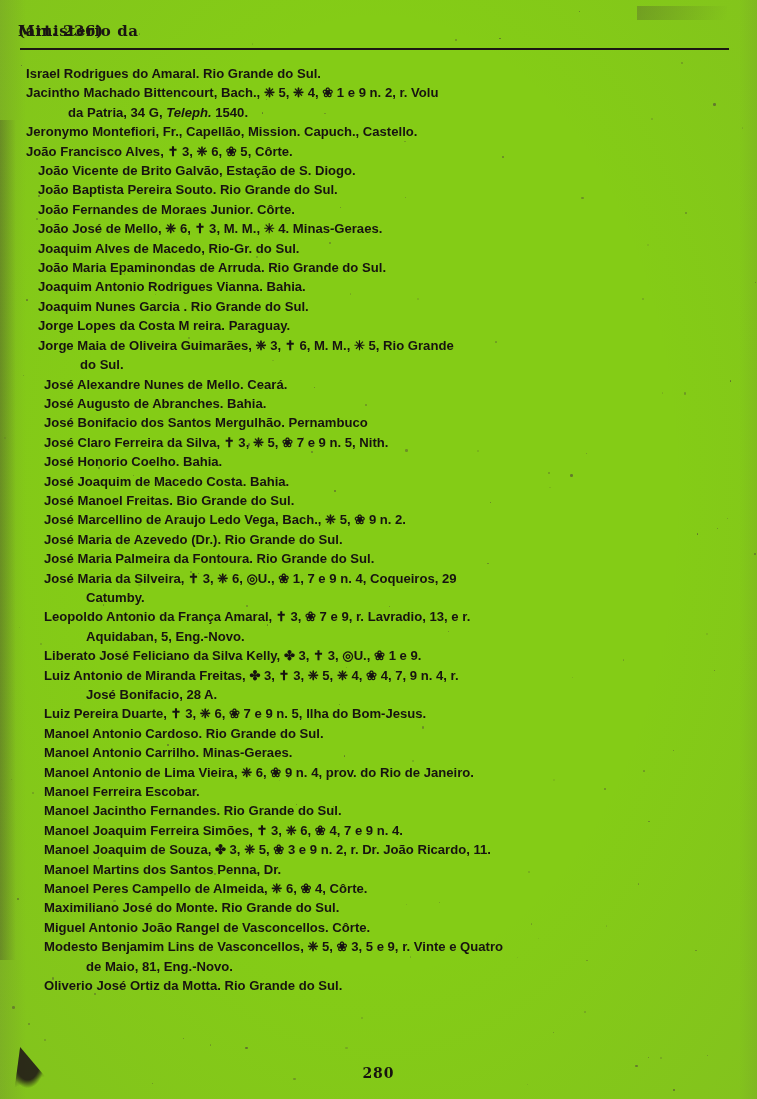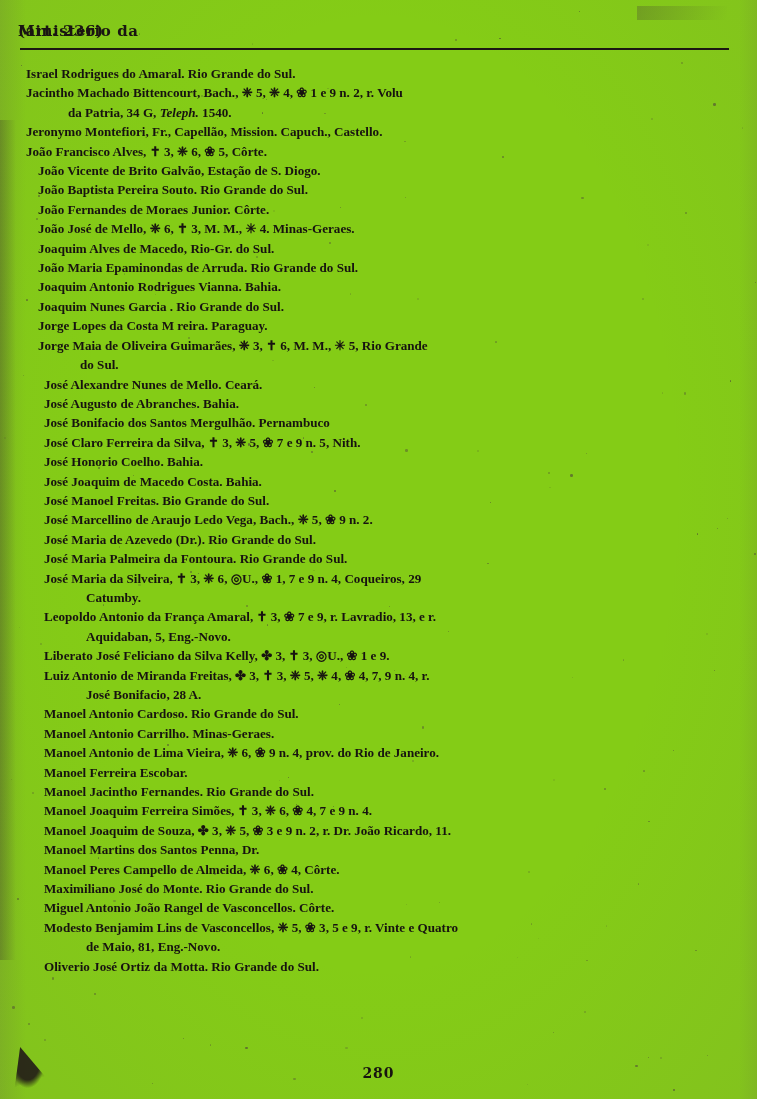--- a/index.html
+++ b/index.html
@@ -75,21 +75,21 @@
     height: 2px;
     background: #1c1712;
   }
   .body-col {
     position: absolute;
     top: 64px;
     left: 26px;
     width: 700px;
   }
   .entry {
-    font-family: Liberation Serif, serif;
+    font-family: Liberation Sans, sans-serif;
     font-weight: bold;
     font-size: 13.1px;
     line-height: 19.4px;
     color: #171310;
     margin: 0;
     padding: 0;
     text-indent: 0;
     white-space: pre-wrap;
   }
   .entry.ind0 { margin-left: 0px; }
@@ -184,20 +184,21 @@
       <p class="entry ind2"><span>José Honorio Coelho. Bahia.</span></p>
       <p class="entry ind2"><span>José Joaquim de Macedo Costa. Bahia.</span></p>
       <p class="entry ind2"><span>José Manoel Freitas. Bio Grande do Sul.</span></p>
       <p class="entry ind2"><span>José Marcellino de Araujo Ledo Vega, Bach., ❈ 5, ❀ 9 n. 2.</span></p>
       <p class="entry ind2"><span>José Maria de Azevedo (Dr.). Rio Grande do Sul.</span></p>
       <p class="entry ind2"><span>José Maria Palmeira da Fontoura. Rio Grande do Sul.</span></p>
       <p class="entry ind2"><span>José Maria da Silveira, ✝ 3, ❈ 6, ◎U., ❀ 1, 7 e 9 n. 4, Coqueiros, 29</span><span class="cont"><span>Catumby.</span></span></p>
       <p class="entry ind2"><span>Leopoldo Antonio da França Amaral, ✝ 3, ❀ 7 e 9, r. Lavradio, 13, e r.</span><span class="cont"><span>Aquidaban, 5, Eng.-Novo.</span></span></p>
       <p class="entry ind2"><span>Liberato José Feliciano da Silva Kelly, ✤ 3, ✝ 3, ◎U., ❀ 1 e 9.</span></p>
       <p class="entry ind2"><span>Luiz Antonio de Miranda Freitas, ✤ 3, ✝ 3, ❈ 5, ❈ 4, ❀ 4, 7, 9 n. 4, r.</span><span class="cont"><span>José Bonifacio, 28 A.</span></span></p>
+      <p class="entry ind2"><span>Luiz Pereira Duarte, ✝ 3, ❈ 6, ❀ 7 e 9 n. 5, Ilha do Bom-Jesus.</span></p>
       <p class="entry ind2"><span>Manoel Antonio Cardoso. Rio Grande do Sul.</span></p>
       <p class="entry ind2"><span>Manoel Antonio Carrilho. Minas-Geraes.</span></p>
       <p class="entry ind2"><span>Manoel Antonio de Lima Vieira, ❈ 6, ❀ 9 n. 4, prov. do Rio de Janeiro.</span></p>
       <p class="entry ind2"><span>Manoel Ferreira Escobar.</span></p>
       <p class="entry ind2"><span>Manoel Jacintho Fernandes. Rio Grande do Sul.</span></p>
       <p class="entry ind2"><span>Manoel Joaquim Ferreira Simões, ✝ 3, ❈ 6, ❀ 4, 7 e 9 n. 4.</span></p>
       <p class="entry ind2"><span>Manoel Joaquim de Souza, ✤ 3, ❈ 5, ❀ 3 e 9 n. 2, r. Dr. João Ricardo, 11.</span></p>
       <p class="entry ind2"><span>Manoel Martins dos Santos Penna, Dr.</span></p>
       <p class="entry ind2"><span>Manoel Peres Campello de Almeida, ❈ 6, ❀ 4, Côrte.</span></p>
       <p class="entry ind2"><span>Maximiliano José do Monte. Rio Grande do Sul.</span></p>

